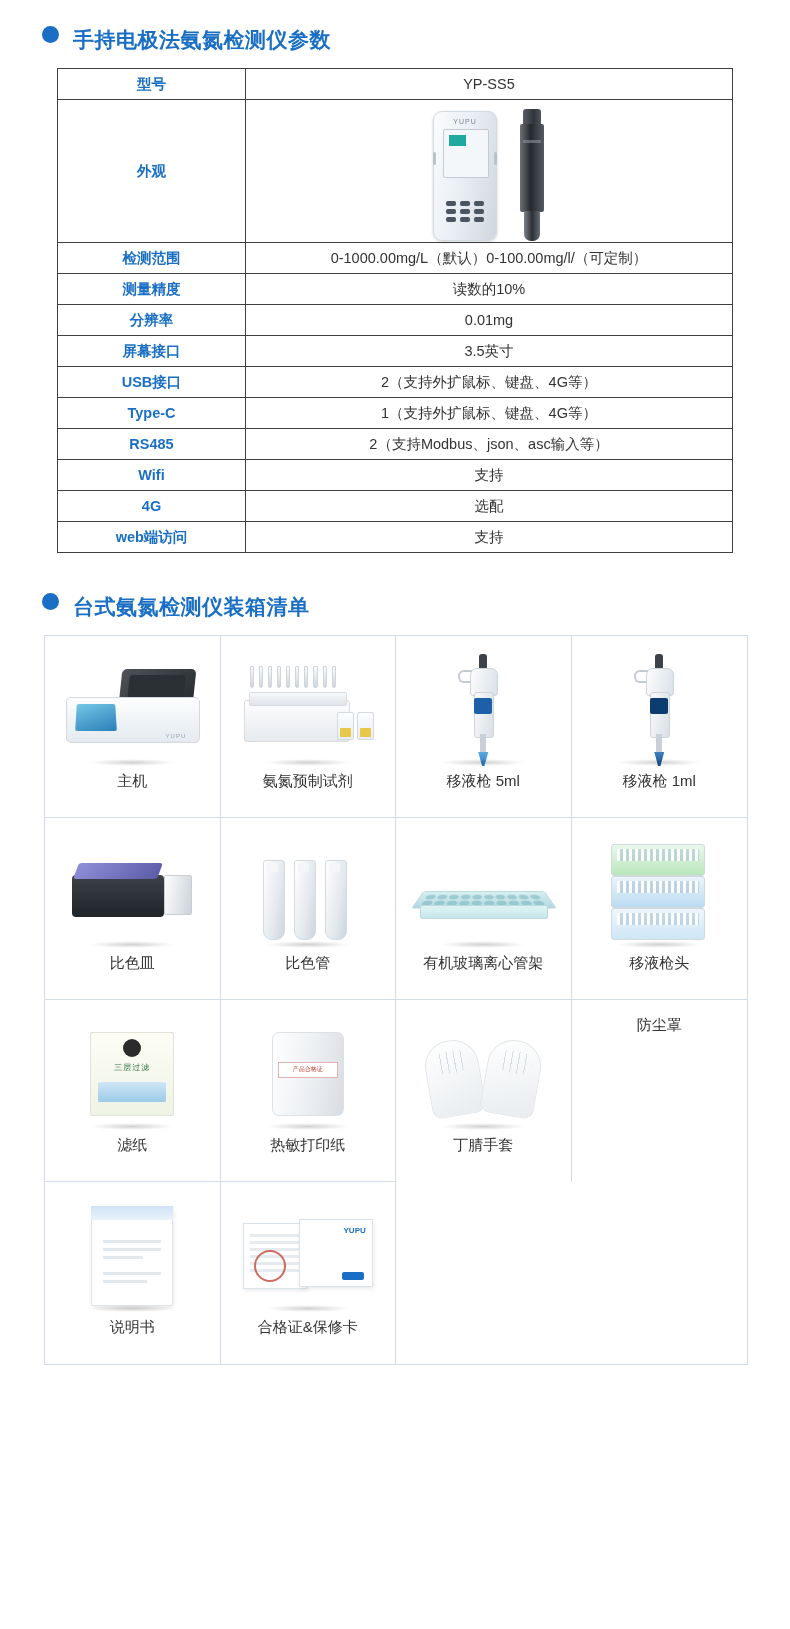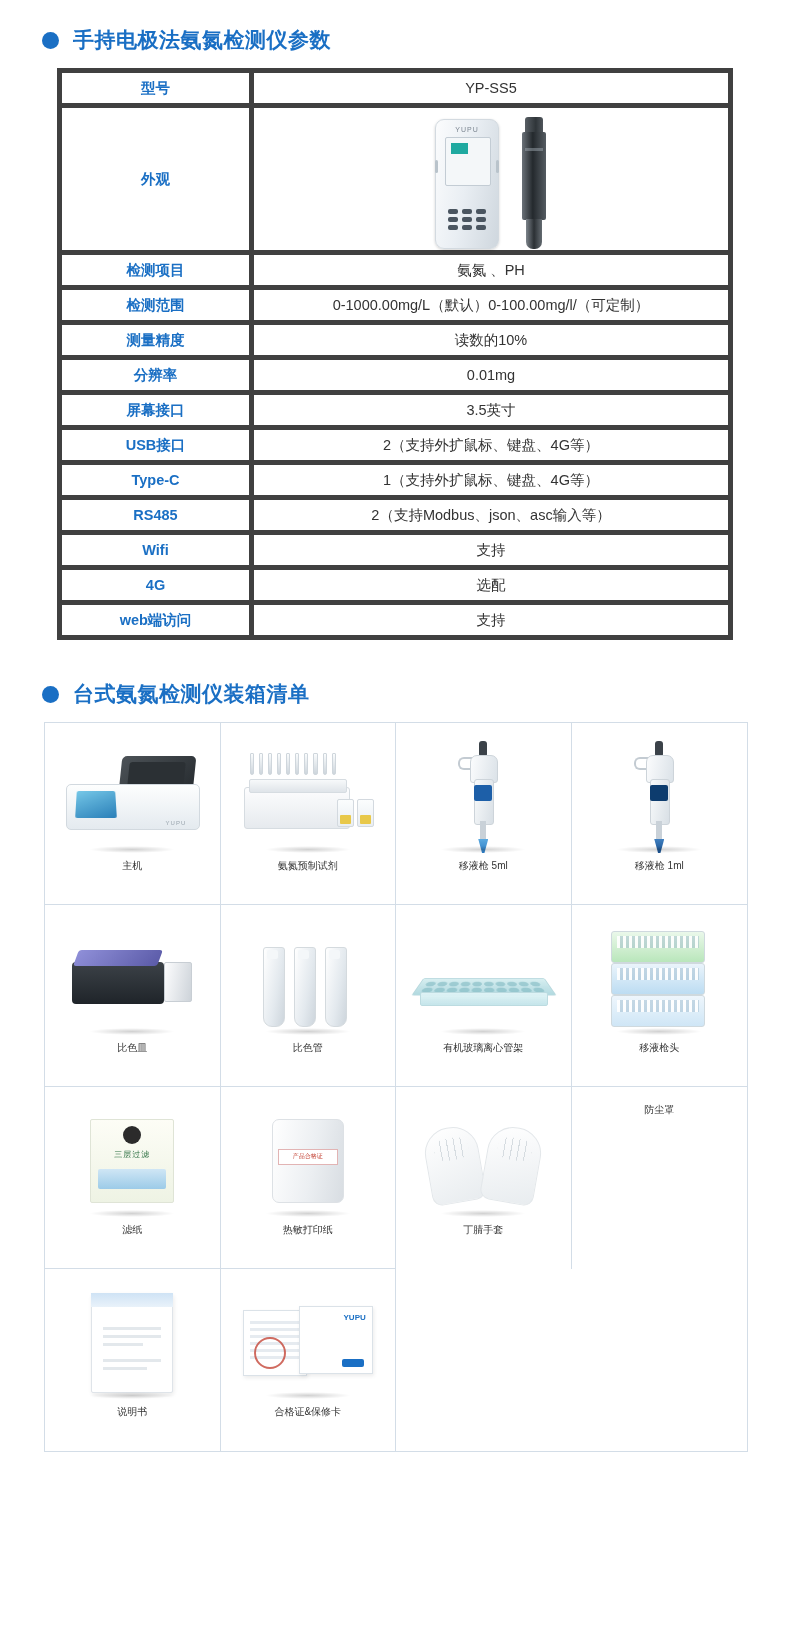--- a/index.html
+++ b/index.html
@@ -16,21 +16,20 @@
   }
   .page {
     width: 790px;
     box-sizing: border-box;
     padding: 14px 0 30px 0;
   }
 
   
   .section-head {
     display: flex;
-    align-items: center;
     padding: 12px 0 14px 42px;
     font-family: Liberation Mono, monospace;
   }
   .head-dot {
     width: 17px;
     height: 17px;
     border-radius: 50%;
     background: #1a6fc4;
     margin-right: 14px;
     flex: 0 0 auto;
@@ -46,21 +45,21 @@
   .spec-wrap {
     padding: 0 57px 0 57px;
   }
   table.spec {
     width: 676px;
     border-collapse: collapse;
     table-layout: fixed;
     border: 1px solid #cdd9e6;
   }
   table.spec td {
-    border: 5px solid #404040;
+    border: 1px solid #404040;
     padding: 0;
     vertical-align: middle;
   }
   td.label {
     width: 187px;
     text-align: center;
     color: #1a6fc4;
     font-weight: bold;
     font-size: 14.5px;
     height: 30px;
@@ -200,21 +199,21 @@
   .cell:nth-last-child(-n+4) { border-bottom: none; }
   .cell .art {
     height: 120px;
     width: 152px;
     position: relative;
     display: flex;
     align-items: center;
     justify-content: center;
   }
   .cell .cap {
-    font-size: 10px;
+    font-size: 15px;
     color: #333;
     margin-top: 2px;
   }
 
   
   .shadow-el:after {
     content: "";
     position: absolute;
     left: 50%;
     bottom: 4px;
@@ -615,24 +614,20 @@
               <div class="probe">
                 <span class="cap"></span>
                 <span class="body"></span>
                 <span class="tip"></span>
               </div>
             </div>
           </td>
         </tr>
 
         <tr>
-          <td class="label">检测项目</td>
-          <td class="value">氨氮 、PH</td>
-        </tr>
-        <tr>
           <td class="label">检测范围</td>
           <td class="value">0-1000.00mg/L（默认）0-100.00mg/l/（可定制）</td>
         </tr>
         <tr>
           <td class="label">测量精度</td>
           <td class="value">读数的10%</td>
         </tr>
         <tr>
           <td class="label">分辨率</td>
           <td class="value">0.01mg</td>

